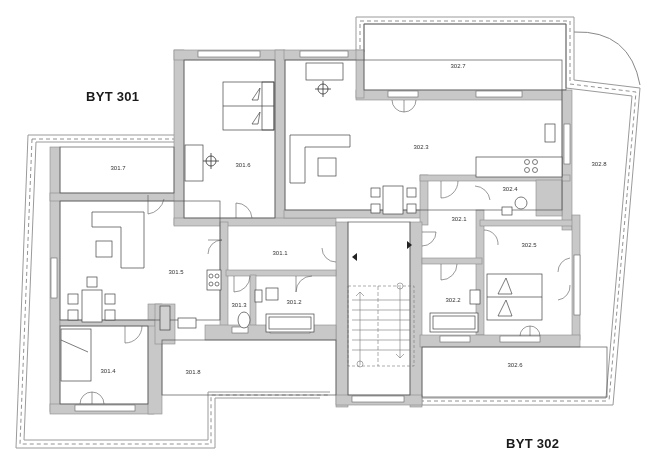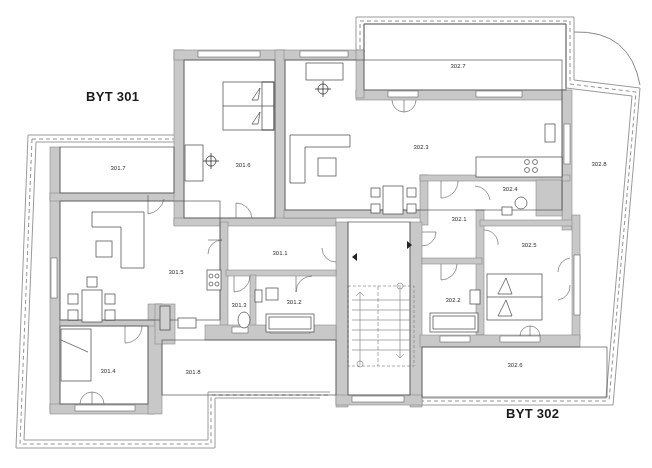--- a/index.html
+++ b/index.html
@@ -211,21 +211,21 @@
       <line x1="352" y1="350" x2="410" y2="350"></line>
     <line x1="378" y1="286" x2="378" y2="366" stroke-dasharray="4,2"></line>
   </g>
   <g fill="#222">
     <path d="M352,257 L357,253 L357,261 Z"></path>
     <path d="M412,245 L407,241 L407,249 Z"></path>
   </g>
 </svg>
 
 <div class="apt-title" style="left:86px; top:89px;">BYT 301</div>
-<div class="apt-title" style="left:506px; top:406px;">BYT 302</div>
+<div class="apt-title" style="left:506px; top:436px;">BYT 302</div>
 
 <div class="room-label" style="left:280px; top:253px;">301.1</div>
 <div class="room-label" style="left:294px; top:302px;">301.2</div>
 <div class="room-label" style="left:239px; top:305px;">301.3</div>
 <div class="room-label" style="left:108px; top:371px;">301.4</div>
 <div class="room-label" style="left:176px; top:272px;">301.5</div>
 <div class="room-label" style="left:243px; top:165px;">301.6</div>
 <div class="room-label" style="left:118px; top:168px;">301.7</div>
 <div class="room-label" style="left:193px; top:372px;">301.8</div>
 

